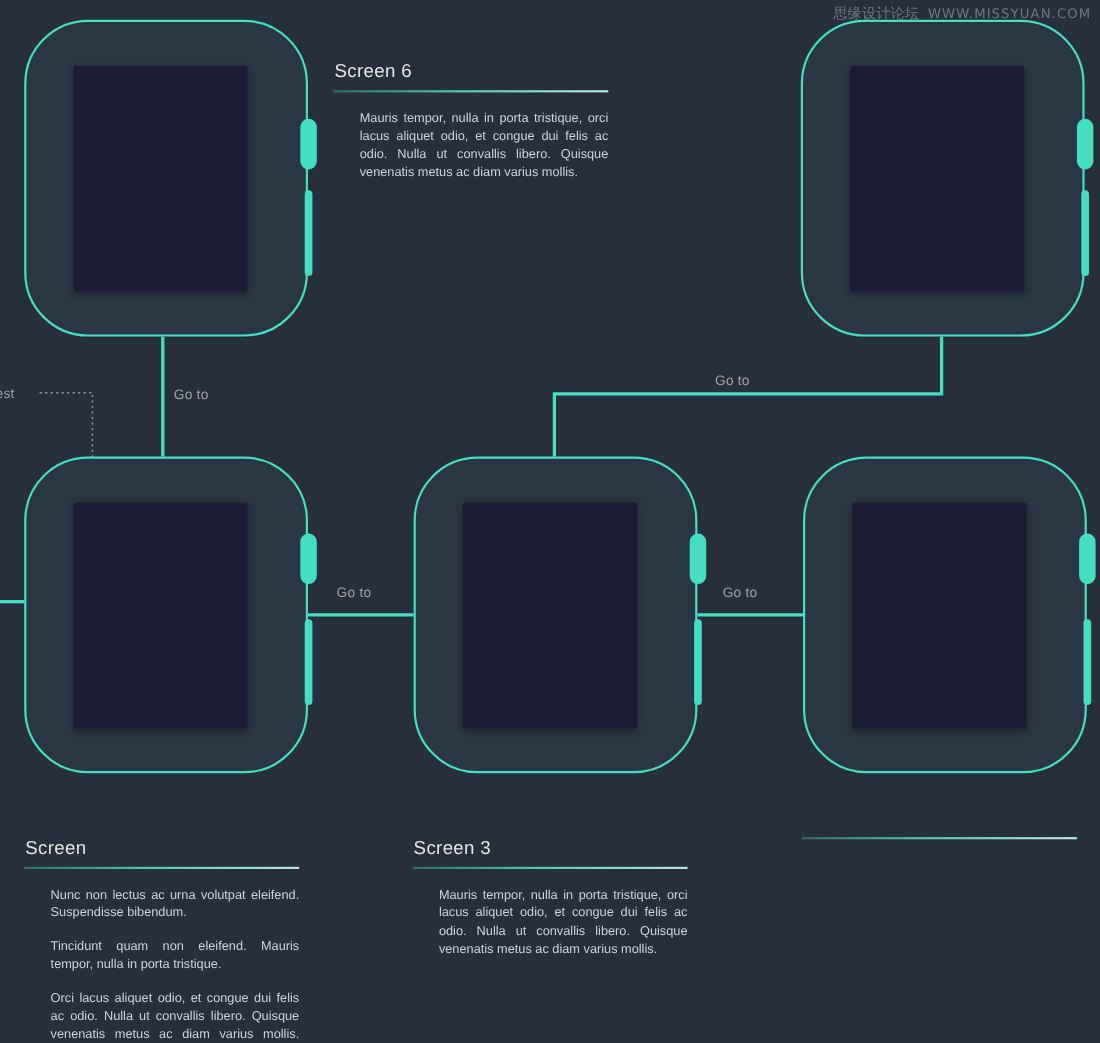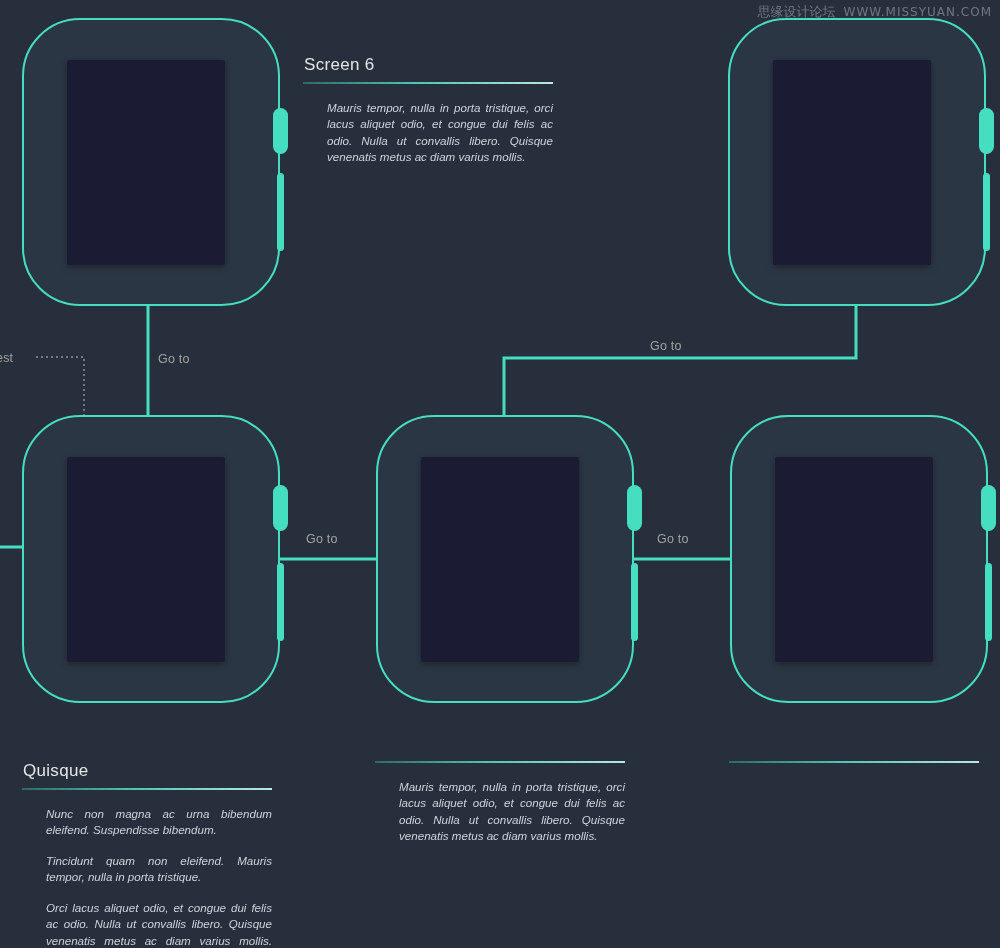--- a/index.html
+++ b/index.html
@@ -64,21 +64,21 @@
     font-weight:400;
     letter-spacing:.3px;
     margin:0 0 7px 0;
     padding-left:1px;
   }
   .caption .cap-rule{
     height:2px;width:100%;
     background:linear-gradient(to right,#2f6a66 0%,#4fc6b4 45%,#b9e8de 100%);
     margin-bottom:16px;
   }
-  .caption .cap-body{padding-left:24px;font-style:italic;}
+  .caption .cap-body{padding-left:24px;}
   .caption p{
     margin:0 0 14px 0;
     color:#ccd5db;
     font-size:11.6px;
     line-height:1.42;
     text-align:justify;
   }
   .caption p:last-child{margin-bottom:0;}
 
   
@@ -162,30 +162,31 @@
 
   <div class="caption" style="left:303px;top:55px;width:250px;">
     <div class="cap-title">Screen 6</div>
     <div class="cap-rule"></div>
     <div class="cap-body">
       <p>Mauris tempor, nulla in porta tristique, orci lacus aliquet odio, et congue dui felis ac odio. Nulla ut convallis libero. Quisque venenatis metus ac diam varius mollis.</p>
     </div>
   </div>
 
   <div class="caption" style="left:22px;top:761px;width:250px;">
-    <div class="cap-title">Quisque</div>
+    <div class="cap-title">Screen</div>
     <div class="cap-rule"></div>
     <div class="cap-body">
-      <p>Nunc non magna ac urna bibendum eleifend. Suspendisse bibendum.</p>
+      <p>Nunc non lectus ac urna volutpat eleifend. Suspendisse bibendum.</p>
       <p>Tincidunt quam non eleifend. Mauris tempor, nulla in porta tristique.</p>
       <p>Orci lacus aliquet odio, et congue dui felis ac odio. Nulla ut convallis libero. Quisque venenatis metus ac diam varius mollis. vitae, aliquam mattis lectus.</p>
     </div>
   </div>
 
   <div class="caption" style="left:375px;top:761px;width:250px;">
+    <div class="cap-title">Screen 3</div>
     <div class="cap-rule"></div>
     <div class="cap-body">
       <p>Mauris tempor, nulla in porta tristique, orci lacus aliquet odio, et congue dui felis ac odio. Nulla ut convallis libero. Quisque venenatis metus ac diam varius mollis.</p>
     </div>
   </div>
 
   <div class="caption" style="left:729px;top:761px;width:250px;">
     <div class="cap-rule"></div>
   </div>
 

